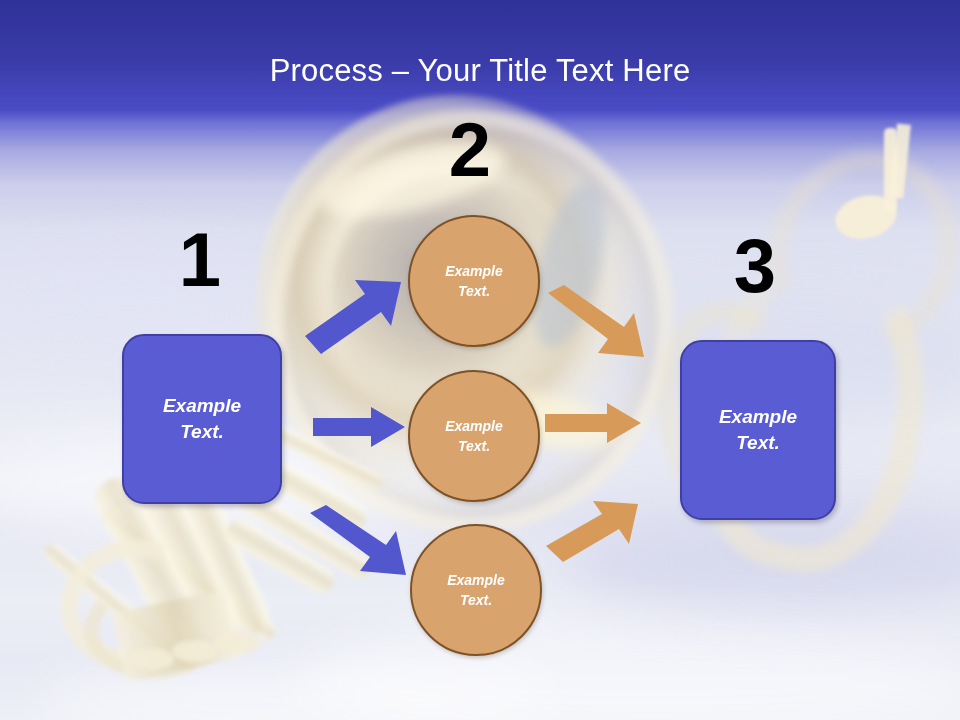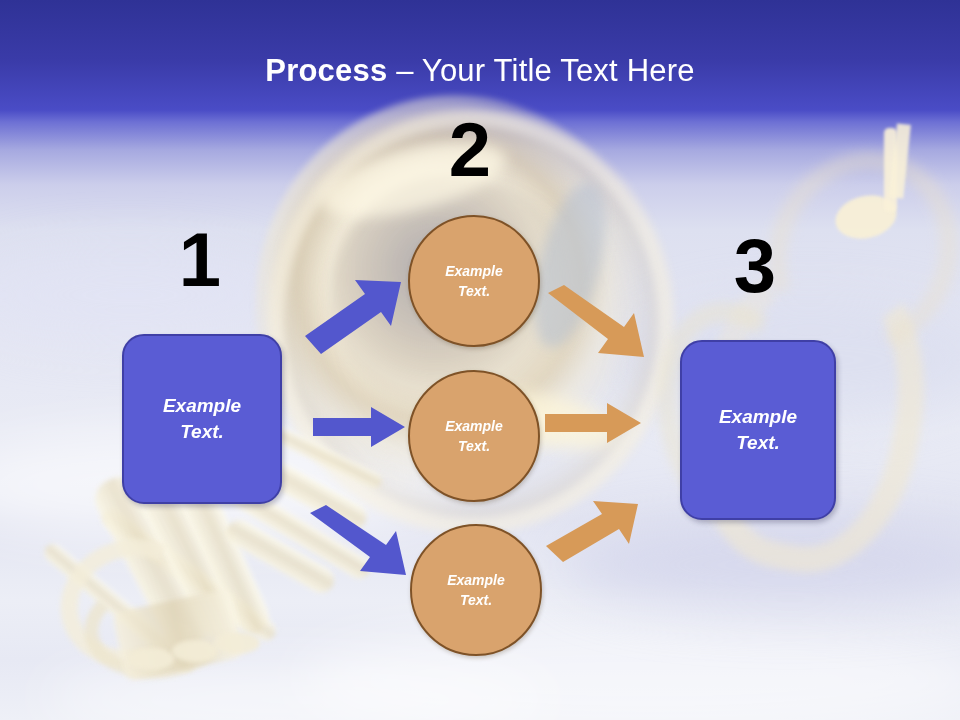--- a/index.html
+++ b/index.html
@@ -234,21 +234,21 @@
     position: absolute;
     left: 0; top: 52px;
     width: 960px;
     text-align: center;
     color: #ffffff;
     font-size: 31px;
     line-height: 38px;
     letter-spacing: .2px;
     white-space: nowrap;
   }
-  .title .strong { font-weight: bold; text-align: center; }
+  .title .strong { font-weight: normal; text-align: center; }
   .title .rest   { font-weight: normal; }
 
   
   .step-num {
     position: absolute;
     color: #000000;
     font-weight: bold;
     font-size: 76px;
     line-height: 76px;
     text-align: center;

